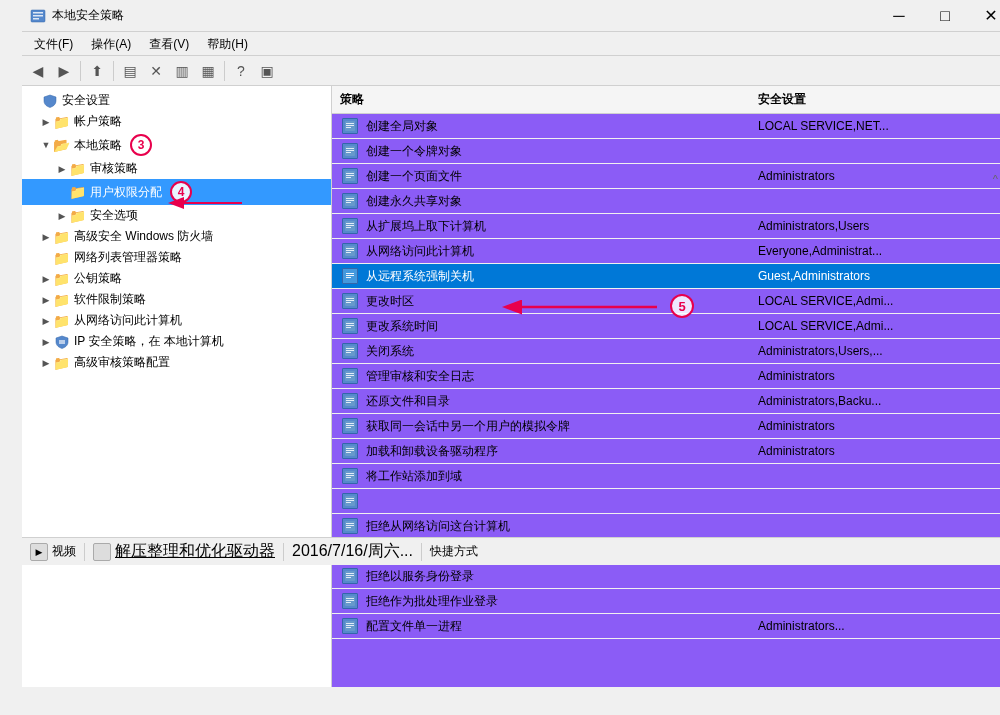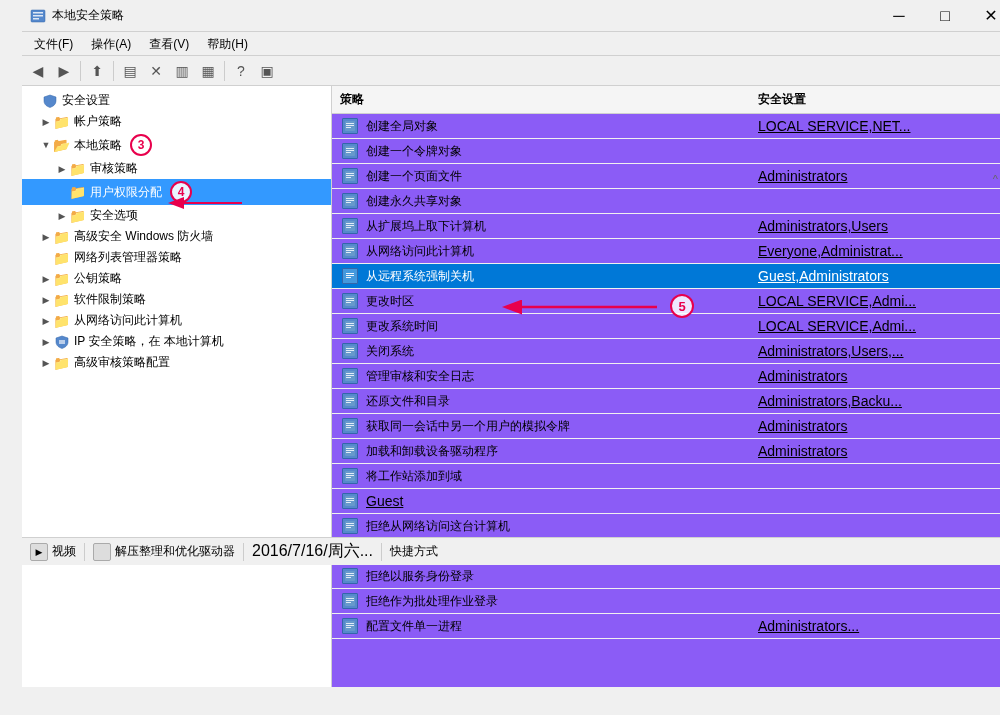--- a/index.html
+++ b/index.html
@@ -71,21 +71,21 @@
     .policy-list { flex: 1; }
     .policy-row {
       display: flex; align-items: center; padding: 2px 8px; min-height: 22px;
       cursor: pointer; border-bottom: 1px solid #f0f0f0;
     }
     .policy-row.selected { background: #0078d7; color: #fff; }
     .policy-row-icon { width: 20px; height: 20px; margin-right: 6px; flex-shrink: 0; display: flex; align-items: center; justify-content: center; }
     .policy-icon-img { width: 16px; height: 16px; background: #5588cc; border: 1px solid #3366aa; border-radius: 1px; display: flex; align-items: center; justify-content: center; }
     .policy-row.selected .policy-icon-img { background: #4499dd; }
     .policy-name { flex: 1; font-size: 12px; }
-    .policy-value { width: 240px; font-size: 14px; text-decoration: underline; }
+    .policy-value { width: 240px; font-size: 12px; }
 
     
     ::-webkit-scrollbar { width: 16px; }
     ::-webkit-scrollbar-track { background: #f0f0f0; }
     ::-webkit-scrollbar-thumb { background: #c0c0c0; border: 3px solid #f0f0f0; border-radius: 2px; }
 
     .tree-indent-1 { padding-left: 16px; }
     .tree-indent-2 { padding-left: 32px; }
   </style>
 </head>
@@ -468,21 +468,20 @@
           <div class="policy-row-icon">
               <div class="policy-icon-img">
                 <svg width="12" height="12" viewBox="0 0 12 12">
                   <rect x="1" y="1" width="10" height="10" rx="1" fill="#6699cc"></rect>
                   <rect x="2" y="3" width="8" height="1" fill="#fff" opacity="0.8"></rect>
                   <rect x="2" y="5" width="8" height="1" fill="#fff" opacity="0.8"></rect>
                   <rect x="2" y="7" width="5" height="1" fill="#fff" opacity="0.8"></rect>
                 </svg>
               </div>
             </div>
-          <span class="policy-value">Guest</span>
         </div>
 
         <div class="policy-row">
           <div class="policy-row-icon">
               <div class="policy-icon-img">
                 <svg width="12" height="12" viewBox="0 0 12 12">
                   <rect x="1" y="1" width="10" height="10" rx="1" fill="#6699cc"></rect>
                   <rect x="2" y="3" width="8" height="1" fill="#fff" opacity="0.8"></rect>
                   <rect x="2" y="5" width="8" height="1" fill="#fff" opacity="0.8"></rect>
                   <rect x="2" y="7" width="5" height="1" fill="#fff" opacity="0.8"></rect>
@@ -587,21 +586,21 @@
   </svg>
 
   <div style="position:absolute; bottom:0; left:0; right:0; display:flex; align-items:center; height:28px; background:#f0f0f0; border-top:1px solid #d0d0d0; padding:0 8px; gap:8px;">
     <div style="display:flex; align-items:center; gap:4px;">
       <div style="width:18px; height:18px; background:#ddd; border:1px solid #aaa; border-radius:2px; display:flex; align-items:center; justify-content:center; font-size:9px;">▶</div>
       <span style="font-size:12px;">视频</span>
     </div>
     <div style="width:1px; height:18px; background:#ccc;"></div>
     <div style="display:flex; align-items:center; gap:4px;">
       <div style="width:18px; height:18px; background:#ddd; border:1px solid #aaa; border-radius:2px;"></div>
-      <span style="font-size:12px;">解压整理和优化驱动器</span>
+      <span style="font-size:16px;text-decoration:underline;">解压整理和优化驱动器</span>
     </div>
     <div style="width:1px; height:18px; background:#ccc;"></div>
     <div style="display:flex; align-items:center; gap:4px;">
       <span style="font-size:16px;">2016/7/16/周六...</span>
     </div>
     <div style="width:1px; height:18px; background:#ccc;"></div>
     <div style="display:flex; align-items:flex-start; gap:4px;">
       <span style="font-size:12px;">快捷方式</span>
     </div>
   </div>

